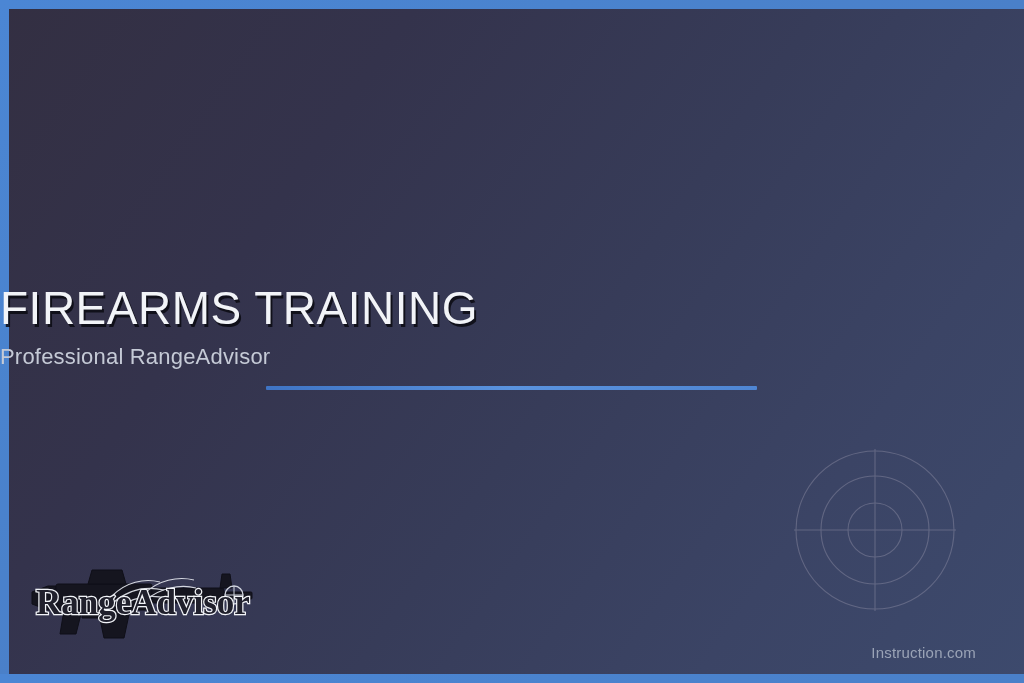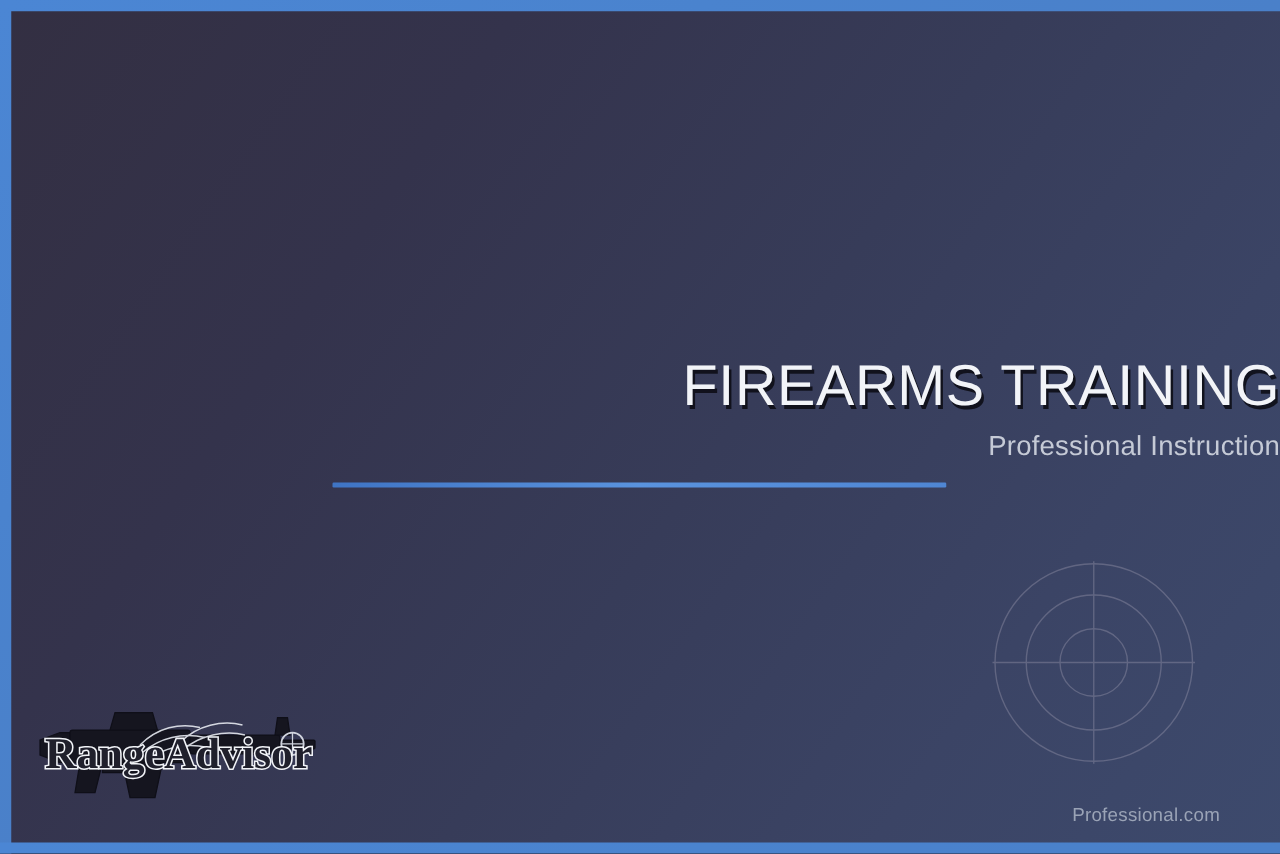--- a/index.html
+++ b/index.html
@@ -50,21 +50,21 @@
     opacity: 0.30;
     pointer-events: none;
   }
 
   
   .title-block {
     position: absolute;
     left: 0;
     top: 284px;
     width: 1024px;
-    text-align: right;
+    text-align: left;
   }
   .slide-title {
     margin: 0;
     font-size: 46px;
     font-weight: 400;
     letter-spacing: 0.5px;
     color: #f2f4f8;
     text-shadow: 2px 3px 0 rgba(10, 10, 18, 0.85);
     line-height: 1.08;
   }
@@ -121,21 +121,21 @@
         <circle cx="85" cy="85" r="54"></circle>
         <circle cx="85" cy="85" r="79"></circle>
         <line x1="85" y1="4" x2="85" y2="166"></line>
         <line x1="4" y1="85" x2="166" y2="85"></line>
       </g>
     </svg>
   </div>
 
   <div class="title-block">
     <h1 class="slide-title">FIREARMS TRAINING</h1>
-    <p class="slide-subtitle">Professional Instruction</p>
+    <p class="slide-subtitle">Professional RangeAdvisor</p>
   </div>
   <div class="accent-rule"></div>
 
   <div class="logo">
     <svg viewBox="0 0 232 92" width="232" height="92" aria-hidden="true">
       <defs>
         <clipPath id="logoClip">
             <rect x="0" y="0" width="232" height="92"></rect>
           </clipPath>
       </defs>
@@ -171,15 +171,15 @@
           <path d="M92 60 C106 50, 122 46, 140 50"></path>
           <path d="M118 46 C132 32, 152 28, 168 32"></path>
           <path d="M120 52 C134 40, 154 36, 170 40"></path>
         </g>
 
         <text x="10" y="66" font-family="'Liberation Serif', serif" font-size="35" font-weight="bold" fill="#20202c" stroke="#f2f4f8" stroke-width="2.4" paint-order="stroke fill">RangeAdvisor</text>
       </g>
     </svg>
   </div>
 
-  <div class="footer-url">Professional.com</div>
+  <div class="footer-url">Instruction.com</div>
 
 </div>
 
 </body></html>

